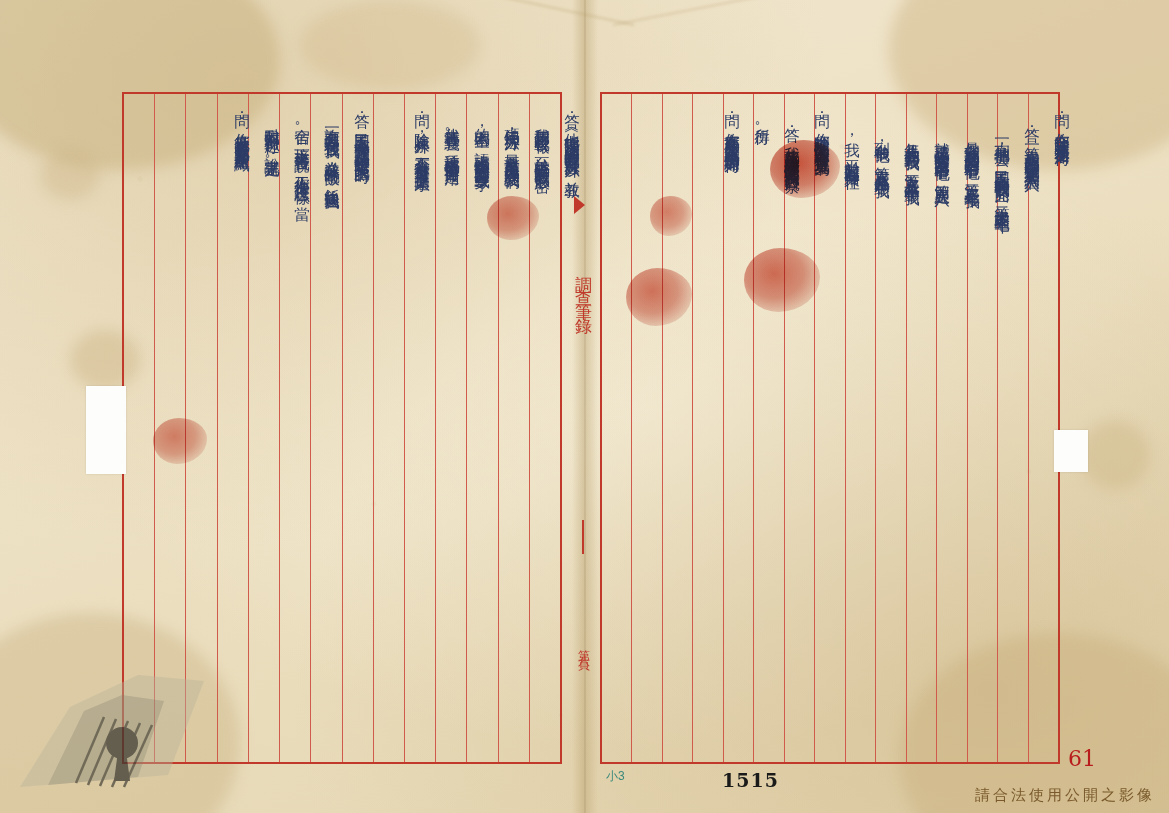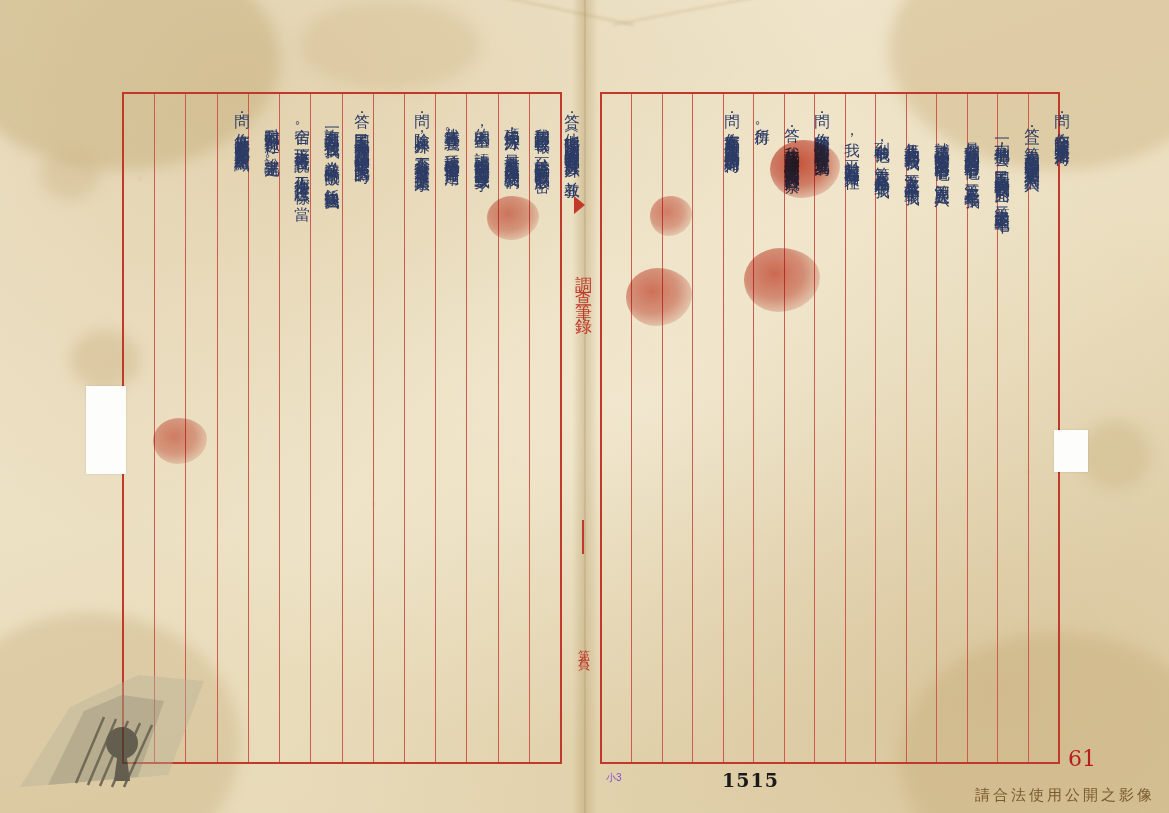--- a/index.html
+++ b/index.html
@@ -135,22 +135,22 @@
   }
   .pencil-num {
     position: absolute;
     font-family: "DejaVu Serif", serif;
     font-size: 22px;
     color: #b91c1c;
   }
   .pencil-small {
     position: absolute;
     font-family: Liberation Sans, sans-serif;
-    font-size: 10px;
-    color: #6d28d9;
+    font-size: 12px;
+    color: #0f766e;
     opacity: 0.8;
   }
   .footer-note {
     position: absolute;
     right: 14px;
     bottom: 8px;
     font-family: "DejaVu Serif", serif;
     font-size: 15px;
     color: #7a5a2c;
     letter-spacing: 3px;

